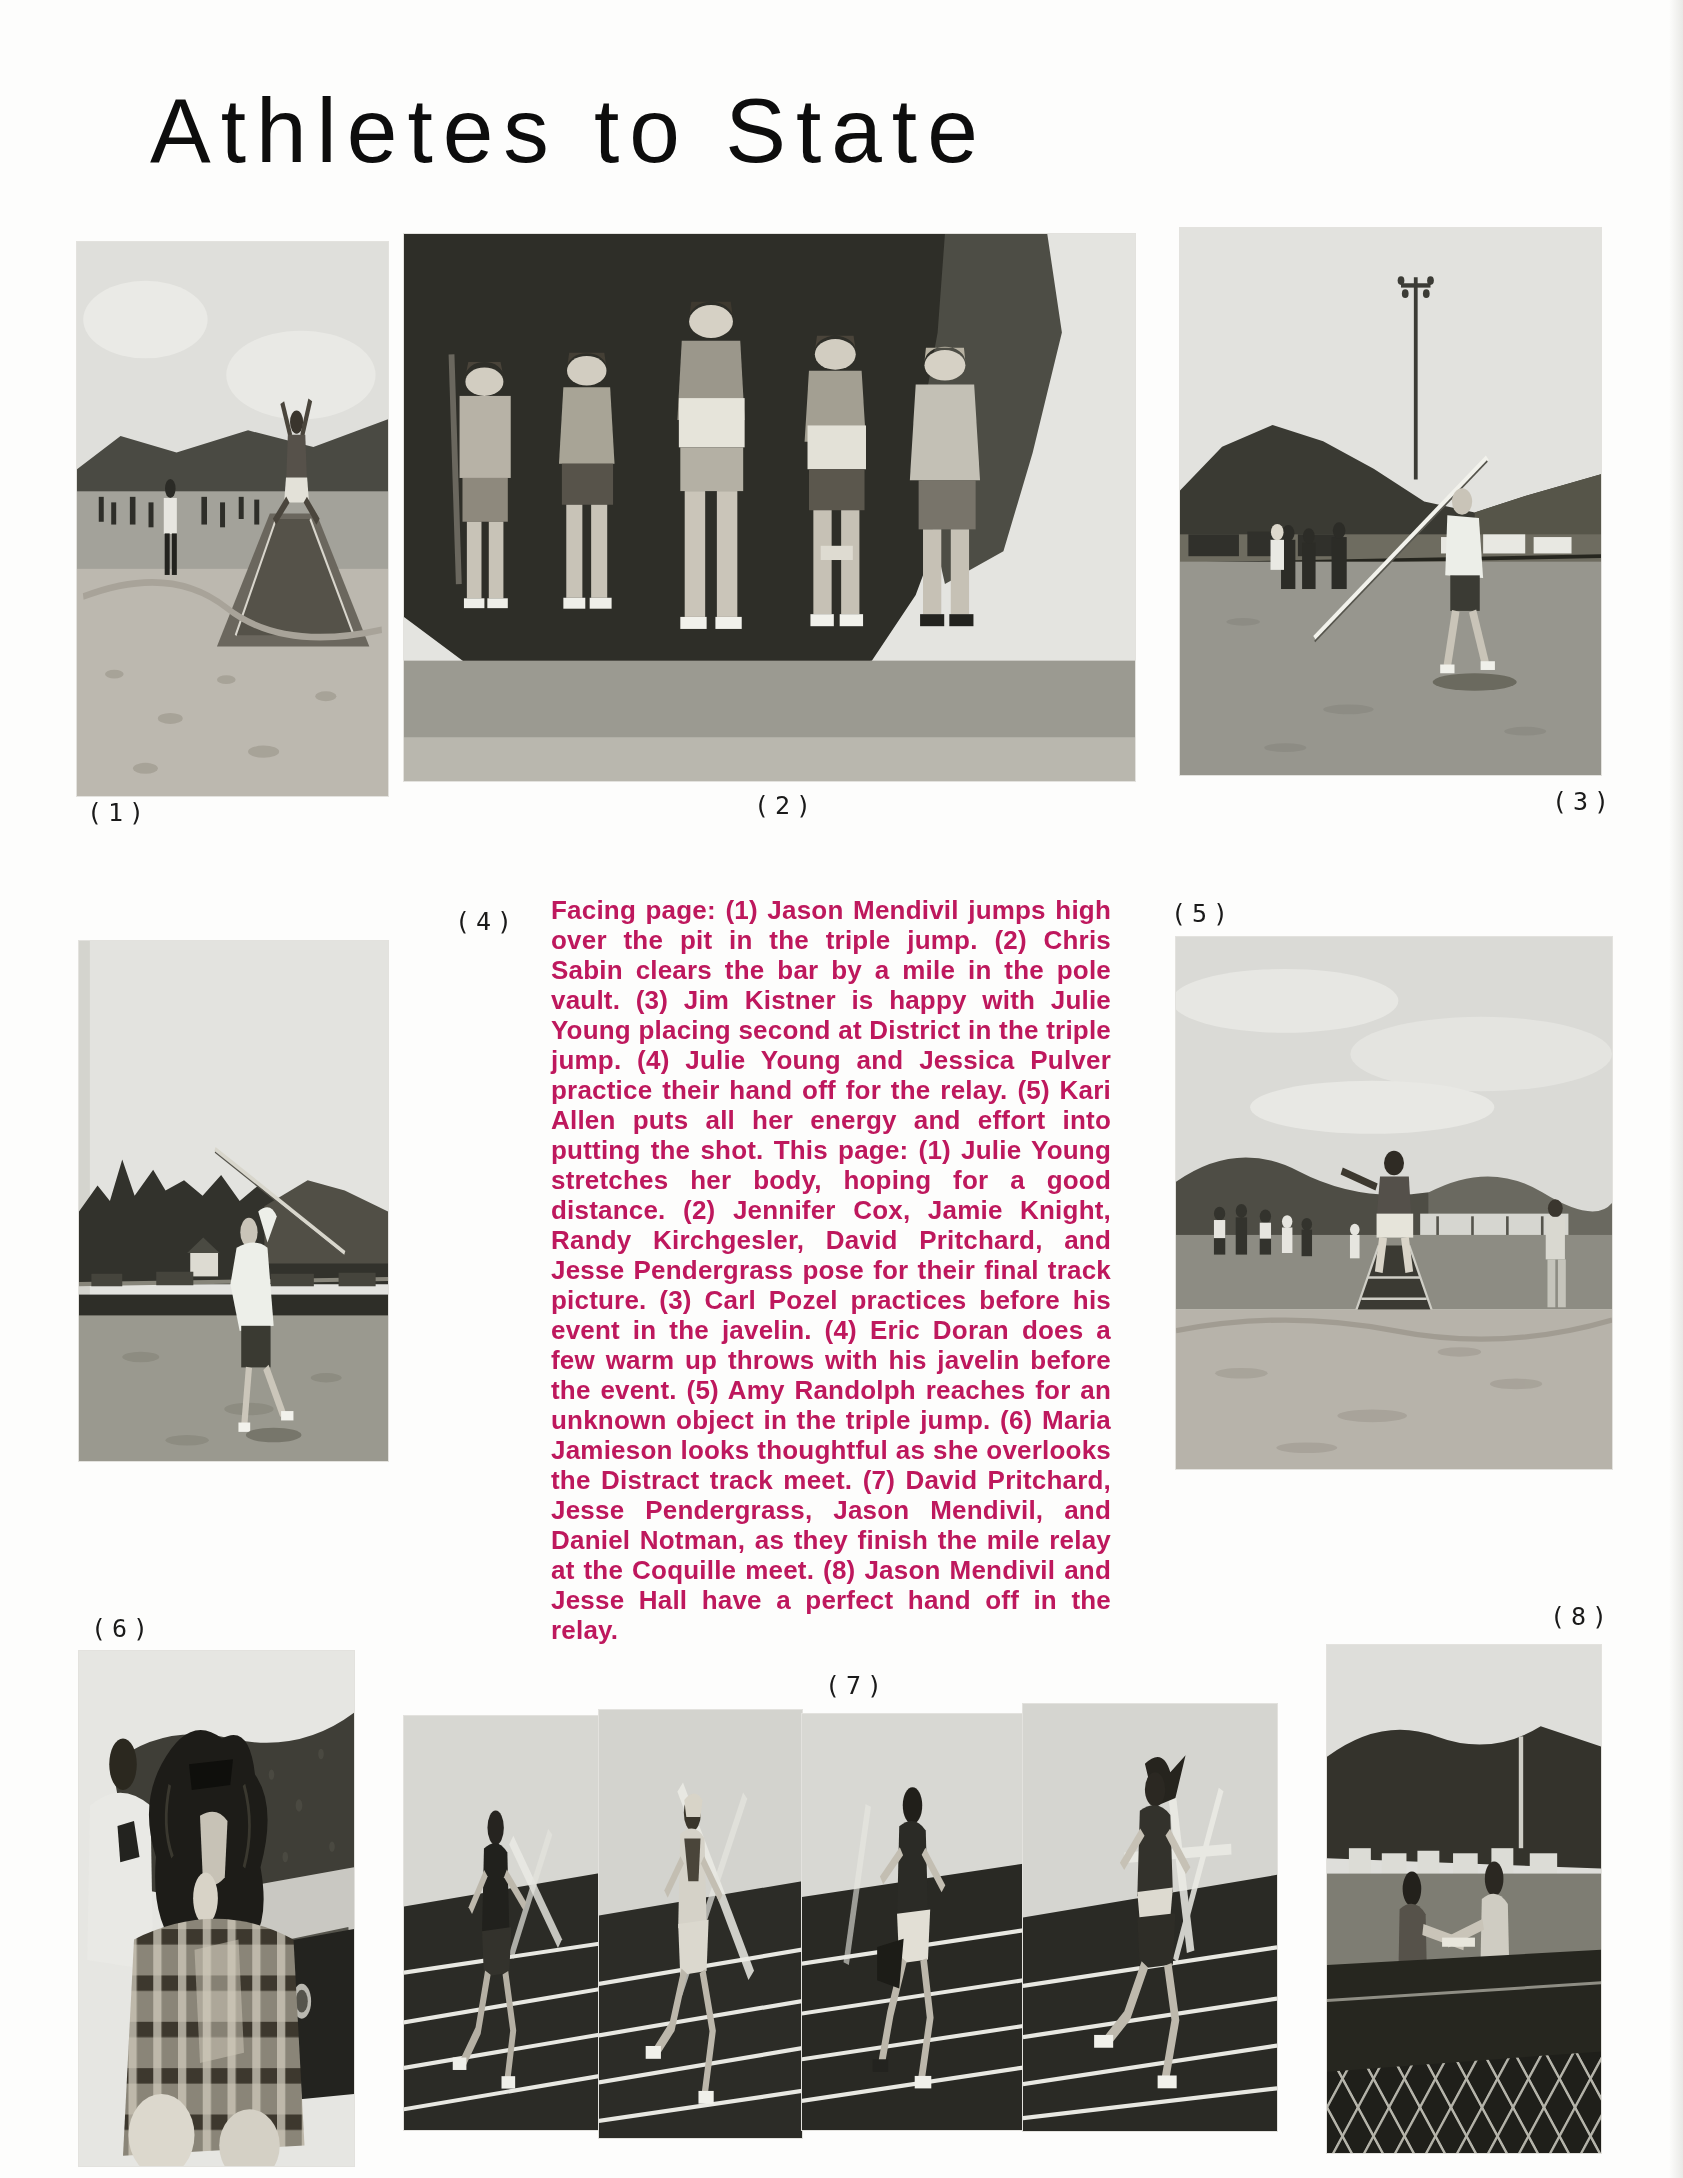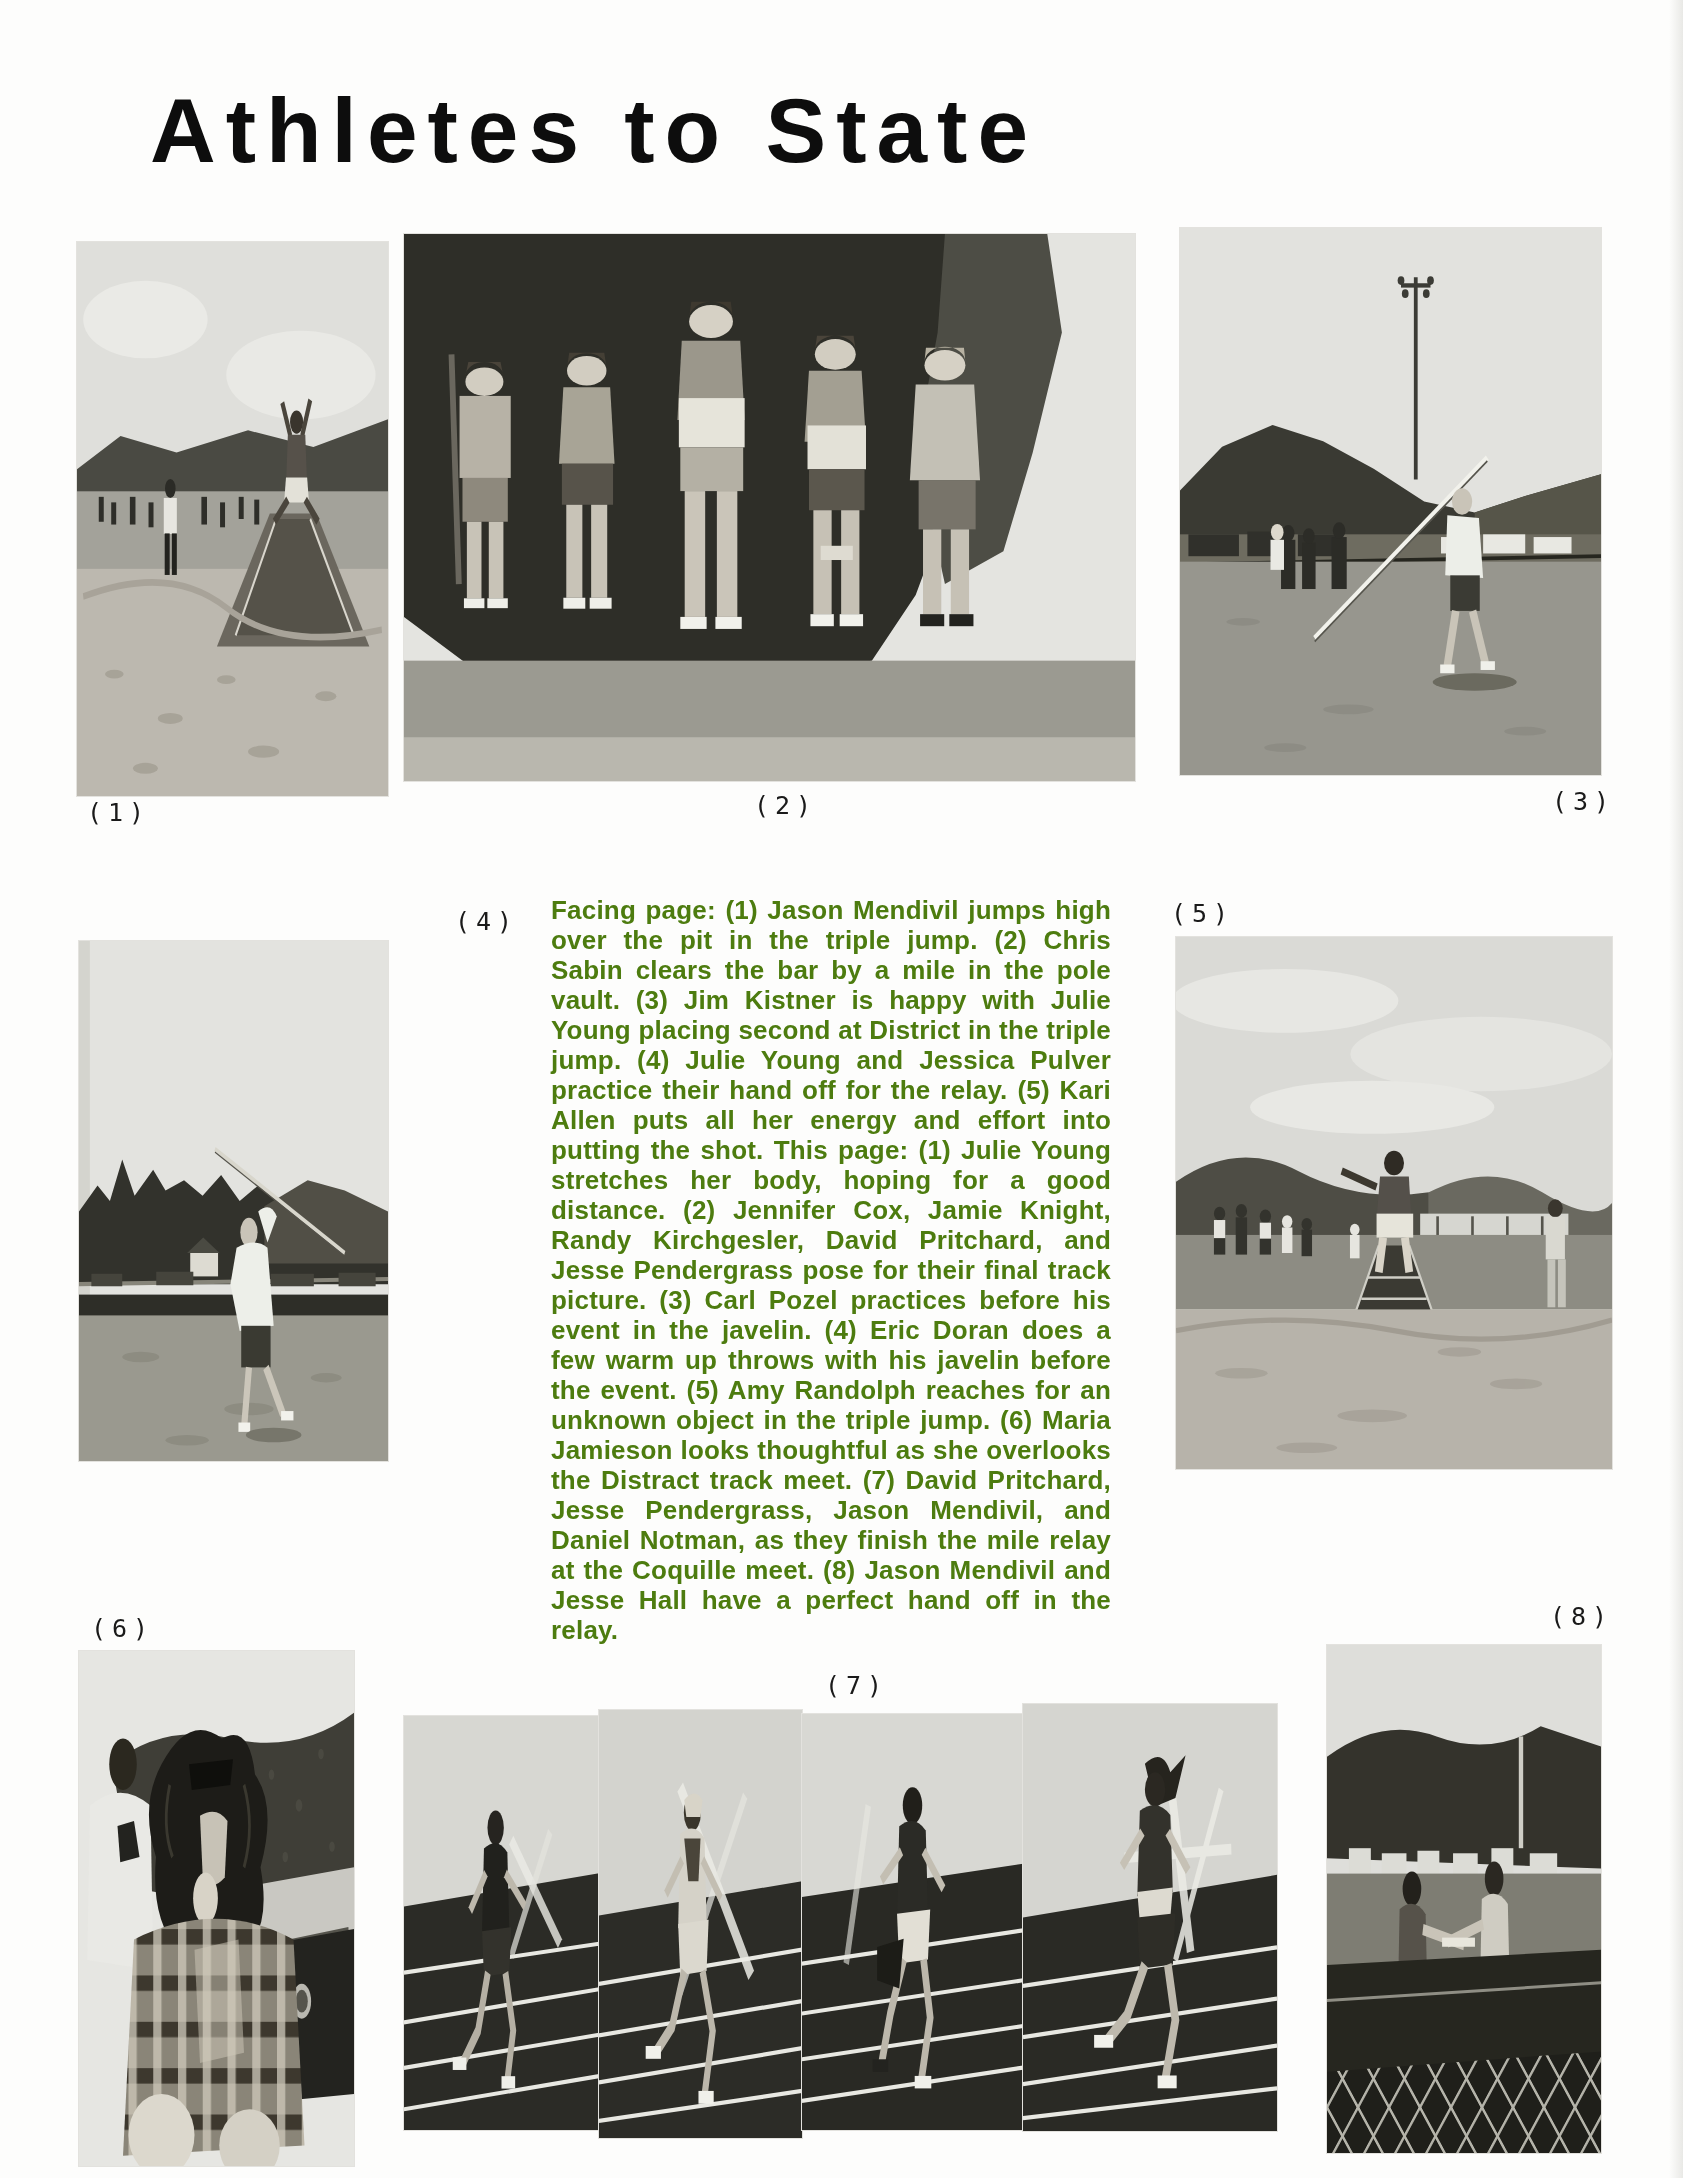--- a/index.html
+++ b/index.html
@@ -4,31 +4,31 @@
 <style>
   html,body{margin:0;padding:0;background:#ffffff;}
   .page{
     position:relative;width:1683px;height:2178px;background:#fdfdfc;overflow:hidden;
     font-family:"Liberation Sans",sans-serif;color:#111;
   }
   .scan-edge{position:absolute;right:0;top:0;width:14px;height:100%;
     background:linear-gradient(to left,#e9e9e6,rgba(255,255,255,0));}
   .title{
     position:absolute;left:150px;top:18px;width:891px;
-    font-size:91px;font-weight:700;letter-spacing:10px;color:#0d0d0d;white-space:nowrap;
+    font-size:91px;font-weight:400;letter-spacing:10px;color:#0d0d0d;white-space:nowrap;
   }
   .photo{position:absolute;background:#cfcec9;box-shadow:0 0 0 1px #e3e2de;}
   .photo svg{display:block;width:100%;height:100%;}
   .plabel{
     position:absolute;font-family:"DejaVu Sans Mono",monospace;
     font-size:25px;letter-spacing:6px;color:#1a1a1a;white-space:nowrap;
   }
   .caption{
     position:absolute;left:551px;top:869px;width:560px;
-    font-size:26px;font-weight:700;line-height:30px;text-align:justify;color:#4d7c0f;
+    font-size:26px;font-weight:700;line-height:30px;text-align:justify;color:#be185d;
     letter-spacing:0.2px;
   }
 </style>
 </head>
 <body>
 
 <div class="page">
   <div class="scan-edge"></div>
 
   <h1 class="title">Athletes to State</h1>

